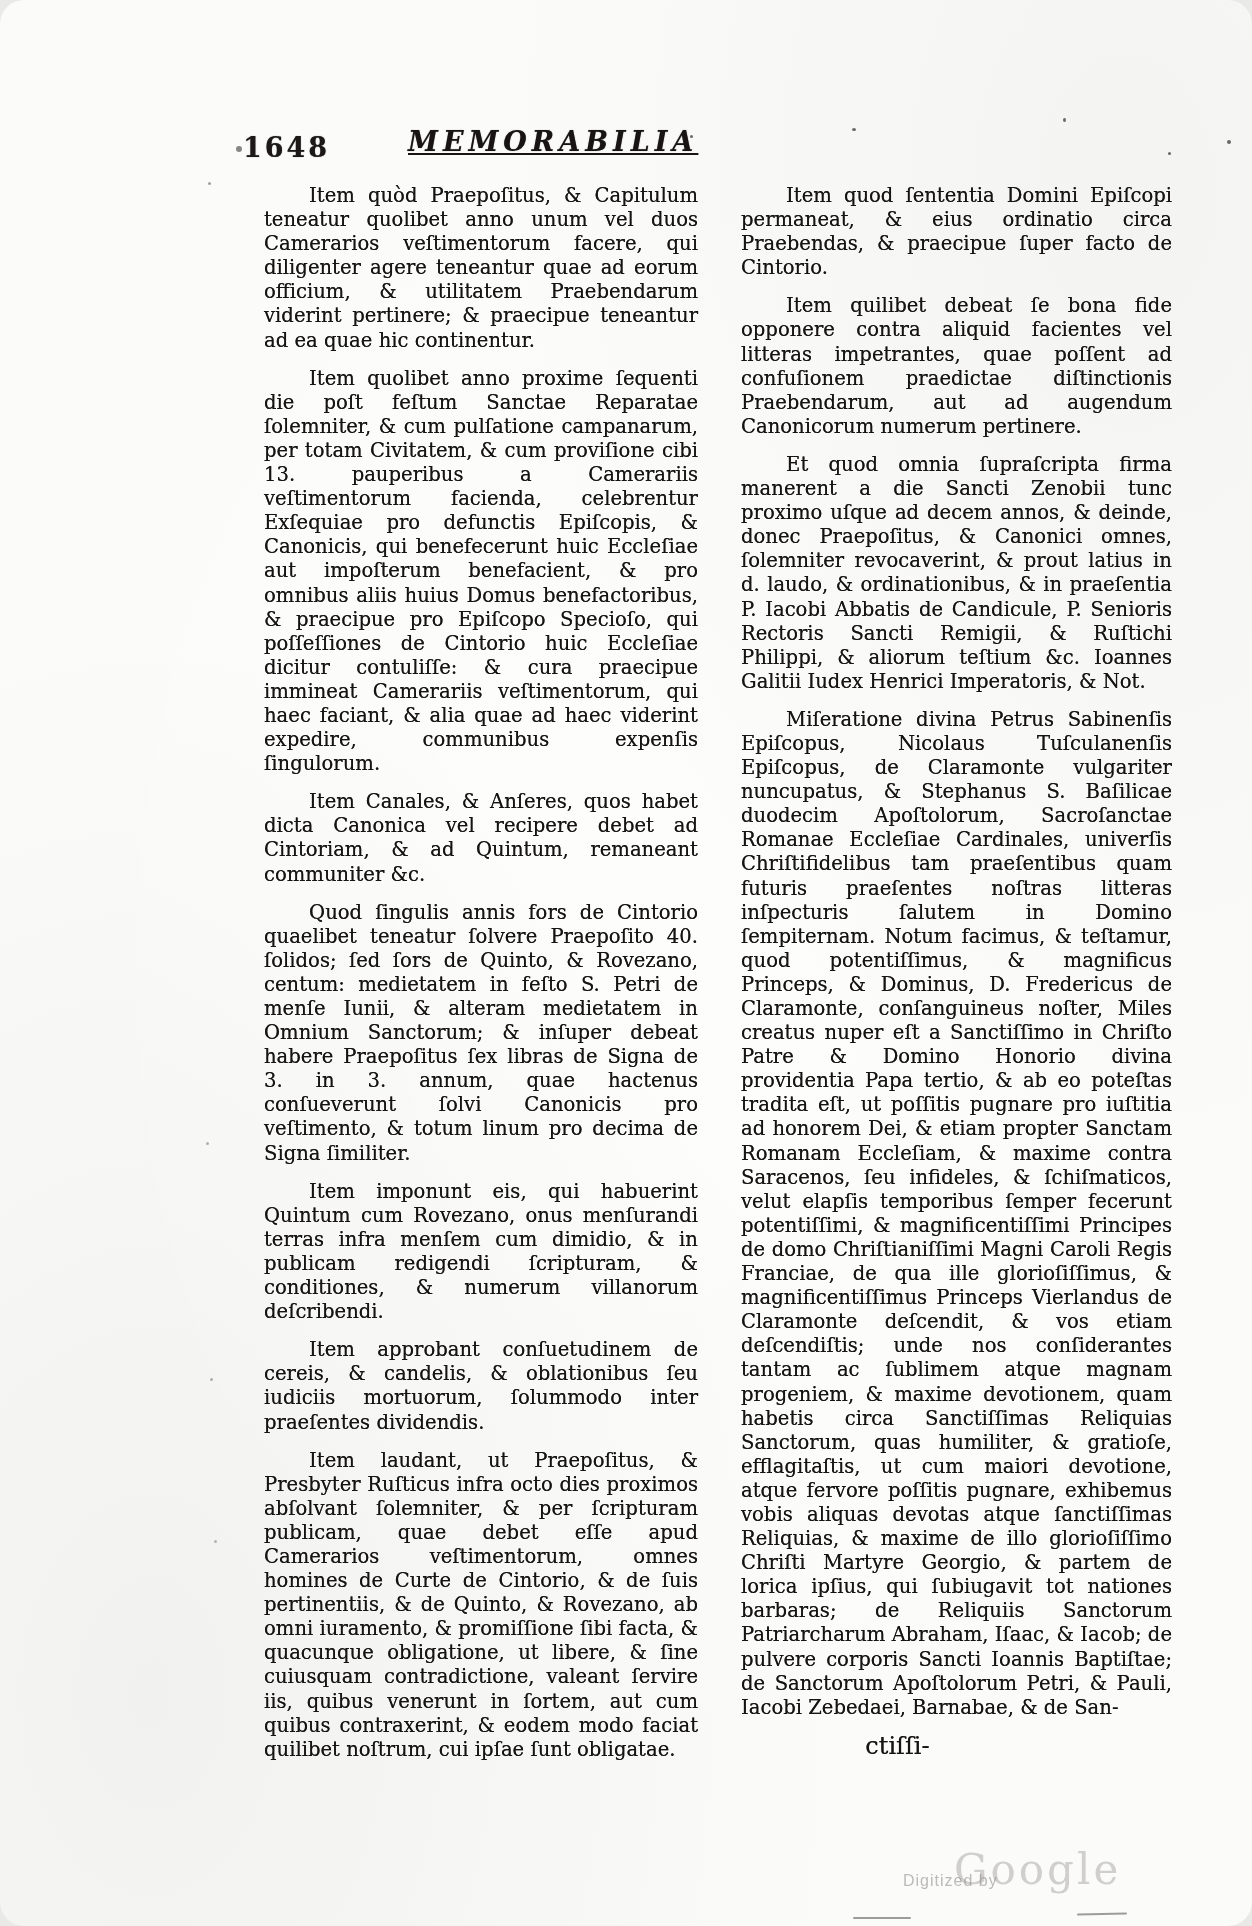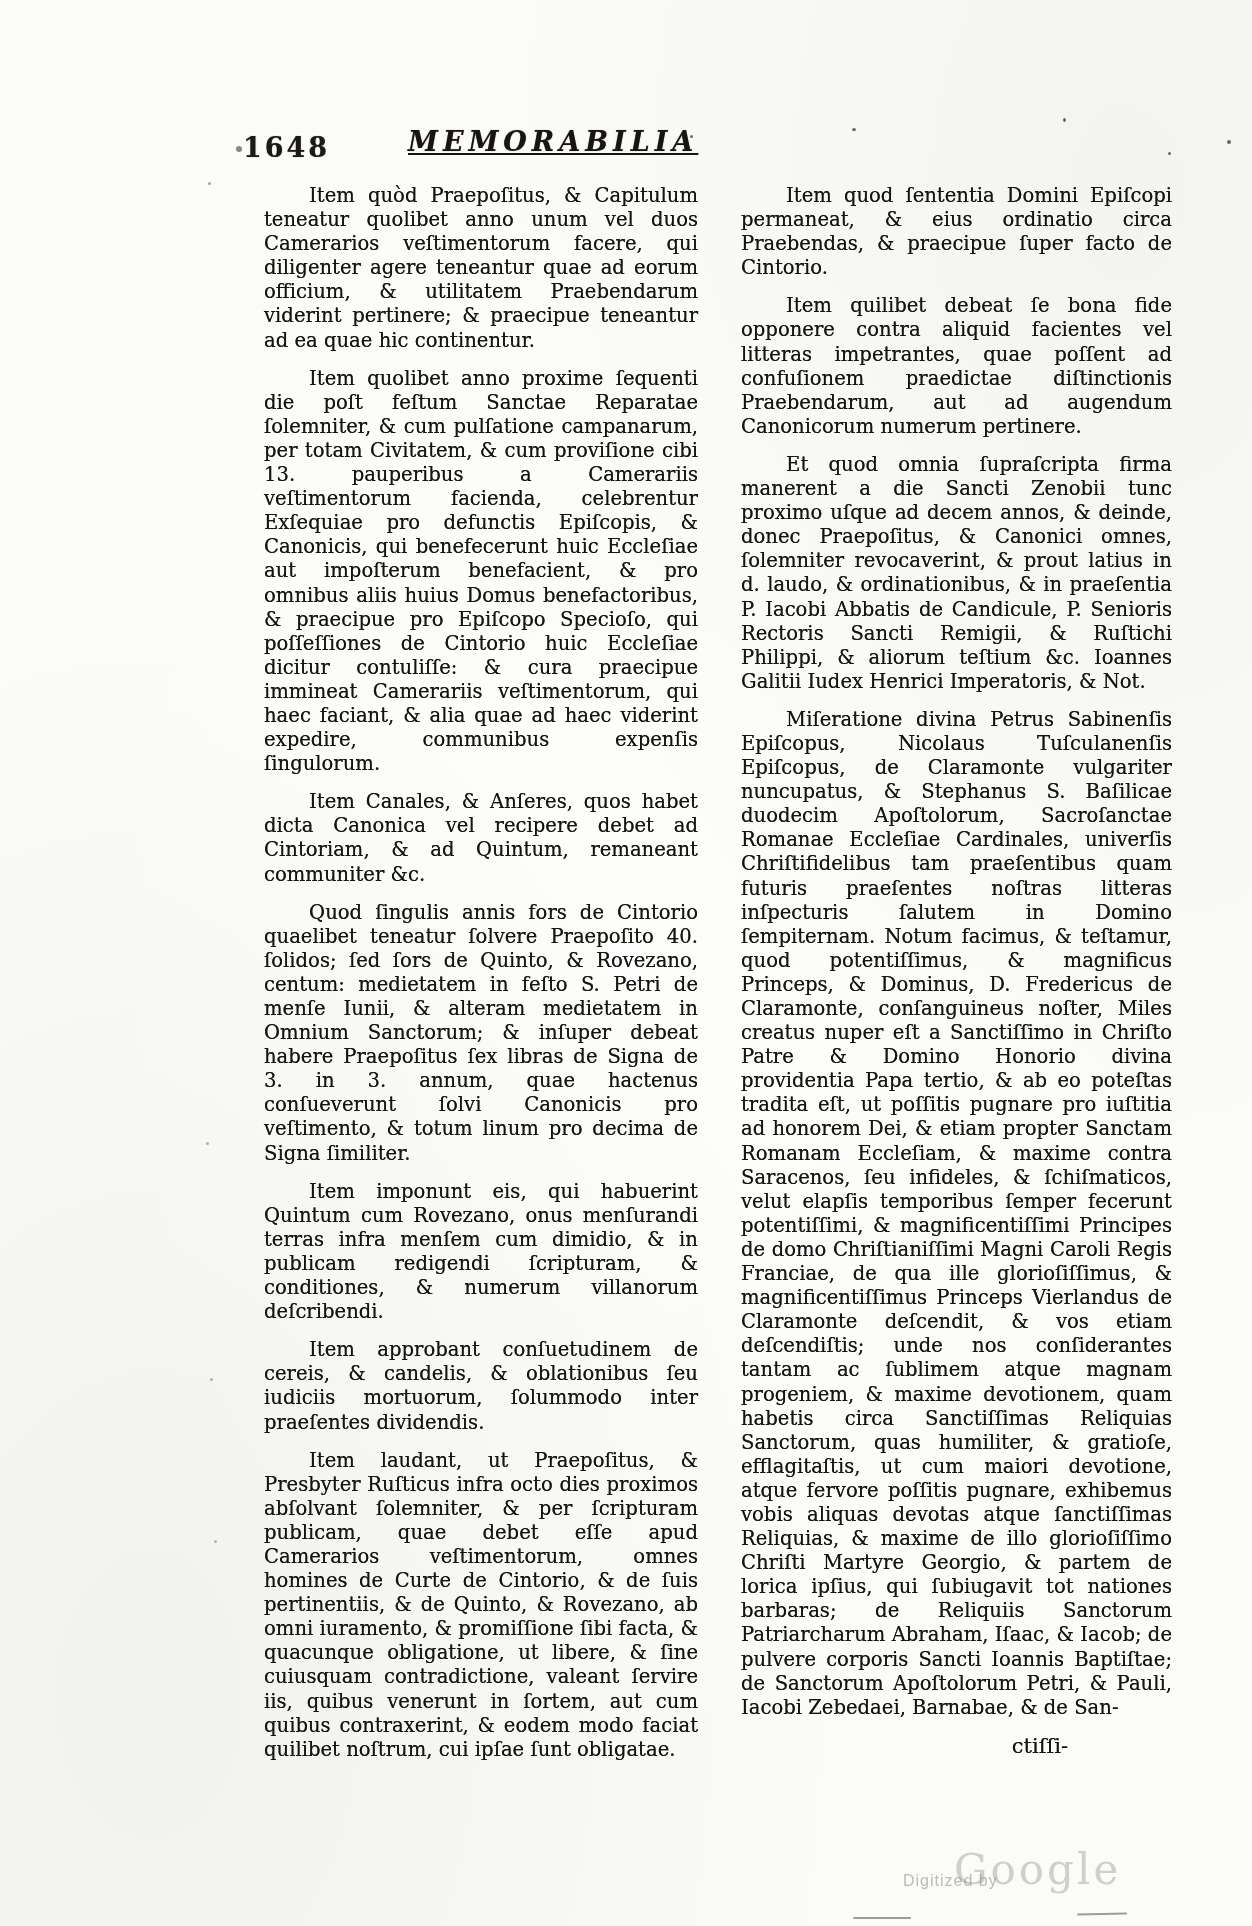--- a/index.html
+++ b/index.html
@@ -8,20 +8,21 @@
     width:1252px;height:1926px;
     margin:0 auto;
     background:
       radial-gradient(ellipse at 12% 88%, rgba(60,60,55,0.05), transparent 45%),
       radial-gradient(ellipse at 90% 10%, rgba(60,60,55,0.04), transparent 40%),
       radial-gradient(ellipse at 50% 50%, rgba(255,255,255,0.6), transparent 70%),
       #fbfbf9;
     overflow:hidden;
     font-family:"DejaVu Serif","Liberation Serif",serif;
     color:#161412;
+    border-radius:24px;
   }
   .page-number{
     position:absolute;left:243px;top:132px;
     font-size:27px;font-weight:bold;letter-spacing:3px;
     color:#1b1815;
     text-shadow:0 0 1px rgba(0,0,0,0.55);
   }
   .running-title{
     position:absolute;left:408px;top:126px;width:248px;
     text-align:center;
@@ -37,23 +38,23 @@
     font-size:19.6px;line-height:24.1px;
     text-align:justify;
     text-shadow:0 0 0.6px rgba(20,16,12,0.75);
     hyphens:auto;
   }
   .column-left{left:250px;width:462px;}
   .column-right{left:727px;width:459px;}
   .column p{margin:14px;text-indent:2.3em;}
   .catchword{
     margin-top:1px;
-    text-align:right;
+    text-align:center;
     padding-right:118px;
-    font-size:21px;
+    font-size:24px;
     text-indent:0;
   }
   .watermark-prefix{
     position:absolute;left:903px;top:1872px;
     font-family:"Liberation Sans","DejaVu Sans",sans-serif;
     font-size:16px;color:rgba(125,122,118,0.5);
     letter-spacing:1px;
   }
   .watermark-brand{
     position:absolute;left:954px;top:1845px;

